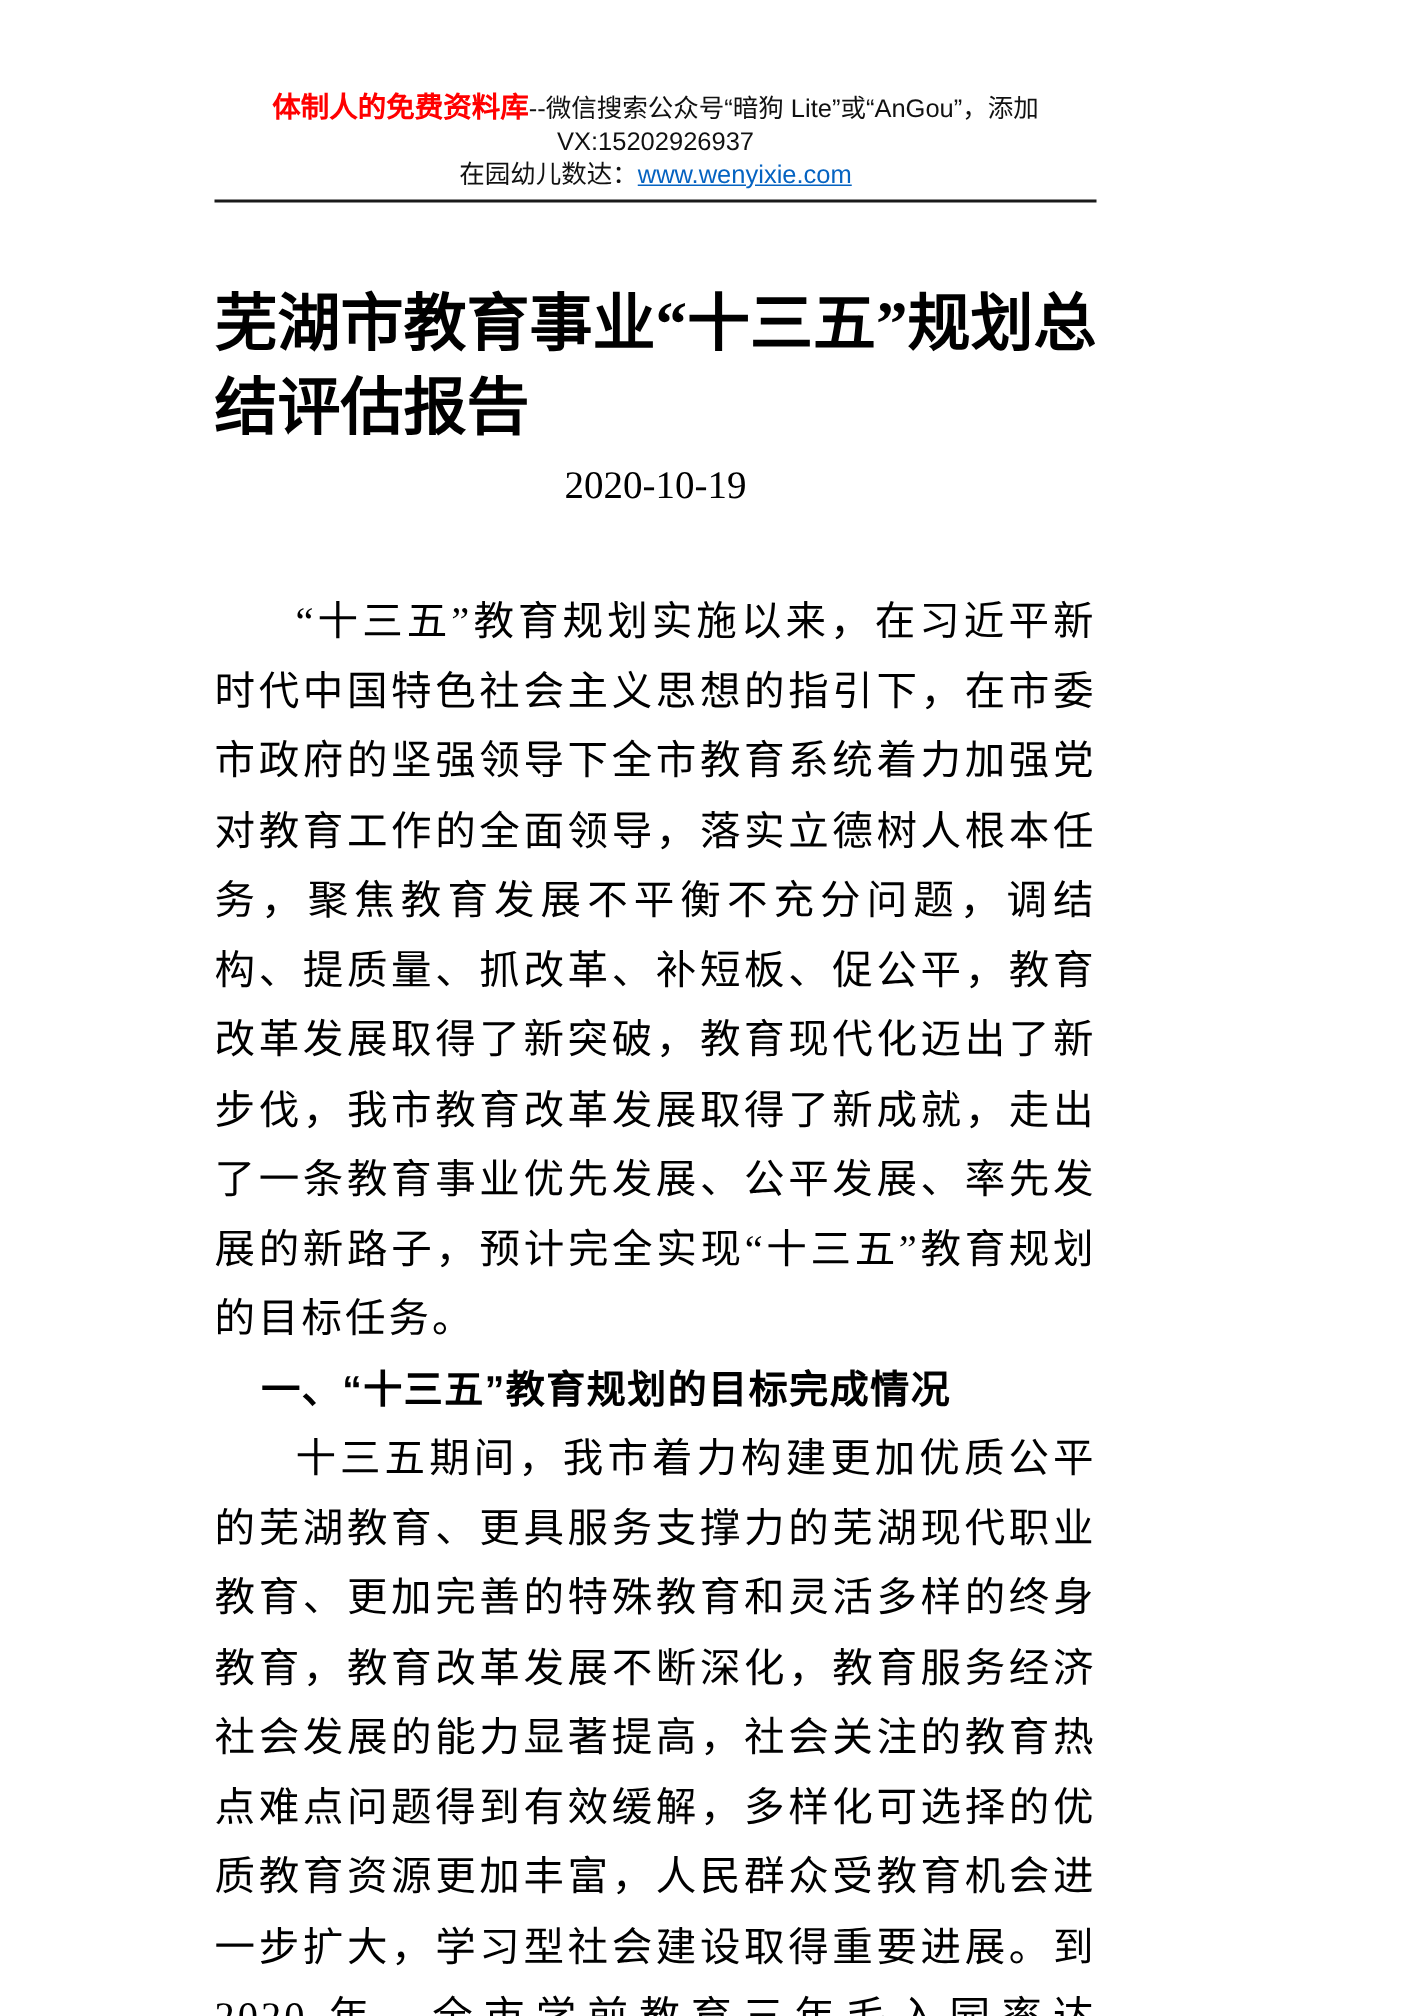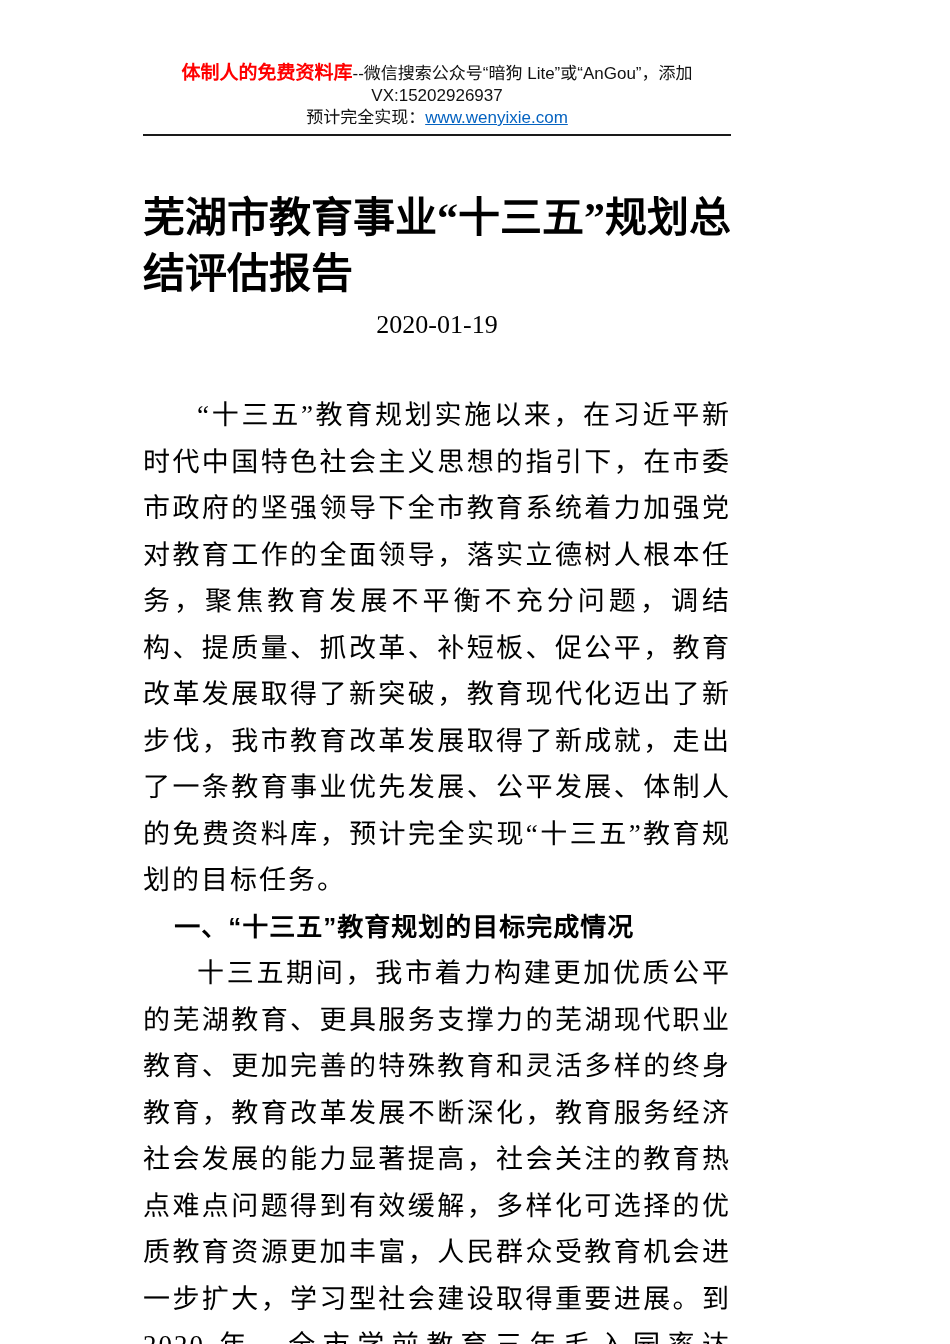--- a/index.html
+++ b/index.html
@@ -85,30 +85,30 @@
 </head>
 <body>
 
 <div class="page">
 
   <div class="promo">
     <div>
       <span class="brand">体制人的免费资料库</span><span>--微信搜索公众号“暗狗 Lite”或“AnGou”，添加 VX:15202926937</span>
     </div>
     <div>
-      <span>预计完全实现：</span><a class="link">www.wenyixie.com</a>
+      <span>在园幼儿数达：</span><a class="link">www.wenyixie.com</a>
     </div>
     <div class="header-rule"></div>
   </div>
 
   <h1 class="doc-title">芜湖市教育事业“十三五”规划总结评估报告</h1>
 
-  <div class="doc-date">2020-01-19</div>
+  <div class="doc-date">2020-10-19</div>
 
   <div class="body-text">
-    <p>“十三五”教育规划实施以来，在习近平新时代中国特色社会主义思想的指引下，在市委市政府的坚强领导下全市教育系统着力加强党对教育工作的全面领导，落实立德树人根本任务，聚焦教育发展不平衡不充分问题，调结构、提质量、抓改革、补短板、促公平，教育改革发展取得了新突破，教育现代化迈出了新步伐，我市教育改革发展取得了新成就，走出了一条教育事业优先发展、公平发展、体制人的免费资料库，预计完全实现“十三五”教育规划的目标任务。</p>
+    <p>“十三五”教育规划实施以来，在习近平新时代中国特色社会主义思想的指引下，在市委市政府的坚强领导下全市教育系统着力加强党对教育工作的全面领导，落实立德树人根本任务，聚焦教育发展不平衡不充分问题，调结构、提质量、抓改革、补短板、促公平，教育改革发展取得了新突破，教育现代化迈出了新步伐，我市教育改革发展取得了新成就，走出了一条教育事业优先发展、公平发展、率先发展的新路子，预计完全实现“十三五”教育规划的目标任务。</p>
 
     <h2 class="section-heading">一、“十三五”教育规划的目标完成情况</h2>
 
     <p>十三五期间，我市着力构建更加优质公平的芜湖教育、更具服务支撑力的芜湖现代职业教育、更加完善的特殊教育和灵活多样的终身教育，教育改革发展不断深化，教育服务经济社会发展的能力显著提高，社会关注的教育热点难点问题得到有效缓解，多样化可选择的优质教育资源更加丰富，人民群众受教育机会进一步扩大，学习型社会建设取得重要进展。到 2020 年，全市学前教育三年毛入园率达 94.2%，在园幼儿数达 10 万，适龄儿童入学率 100%，九</p>
   </div>
 
 </div>
 
 </body></html>

